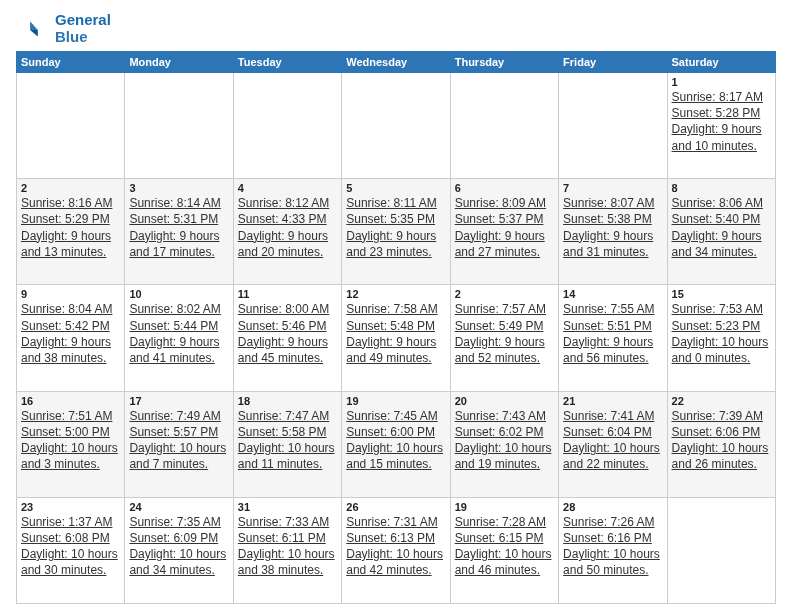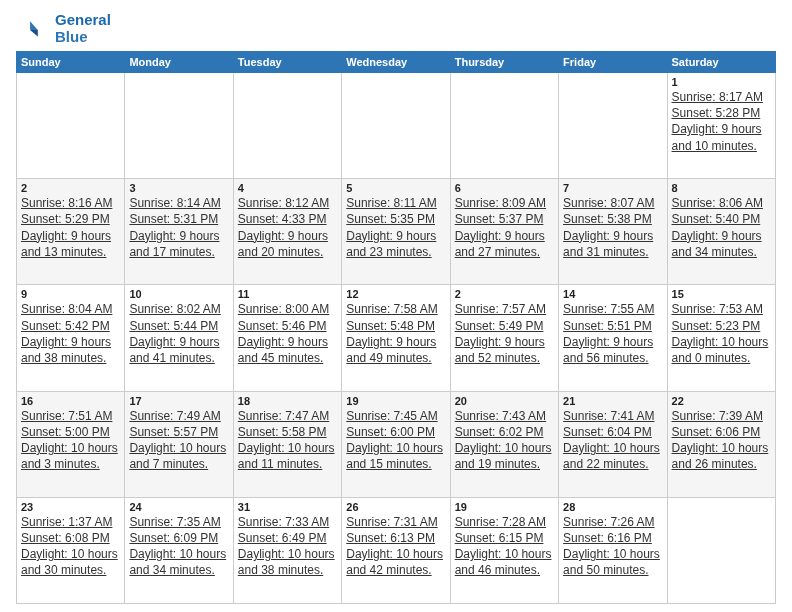--- a/index.html
+++ b/index.html
@@ -294,21 +294,21 @@
           </td>
           <td>
             <span class="day-number">24</span>
             <div class="day-info">Sunrise: 7:35 AM
 Sunset: 6:09 PM
 Daylight: 10 hours and 34 minutes.</div>
           </td>
           <td>
             <span class="day-number">31</span>
             <div class="day-info">Sunrise: 7:33 AM
-Sunset: 6:49 PM
+Sunset: 6:11 PM
 Daylight: 10 hours and 38 minutes.</div>
           </td>
           <td>
             <span class="day-number">26</span>
             <div class="day-info">Sunrise: 7:31 AM
 Sunset: 6:13 PM
 Daylight: 10 hours and 42 minutes.</div>
           </td>
           <td>
             <span class="day-number">19</span>

